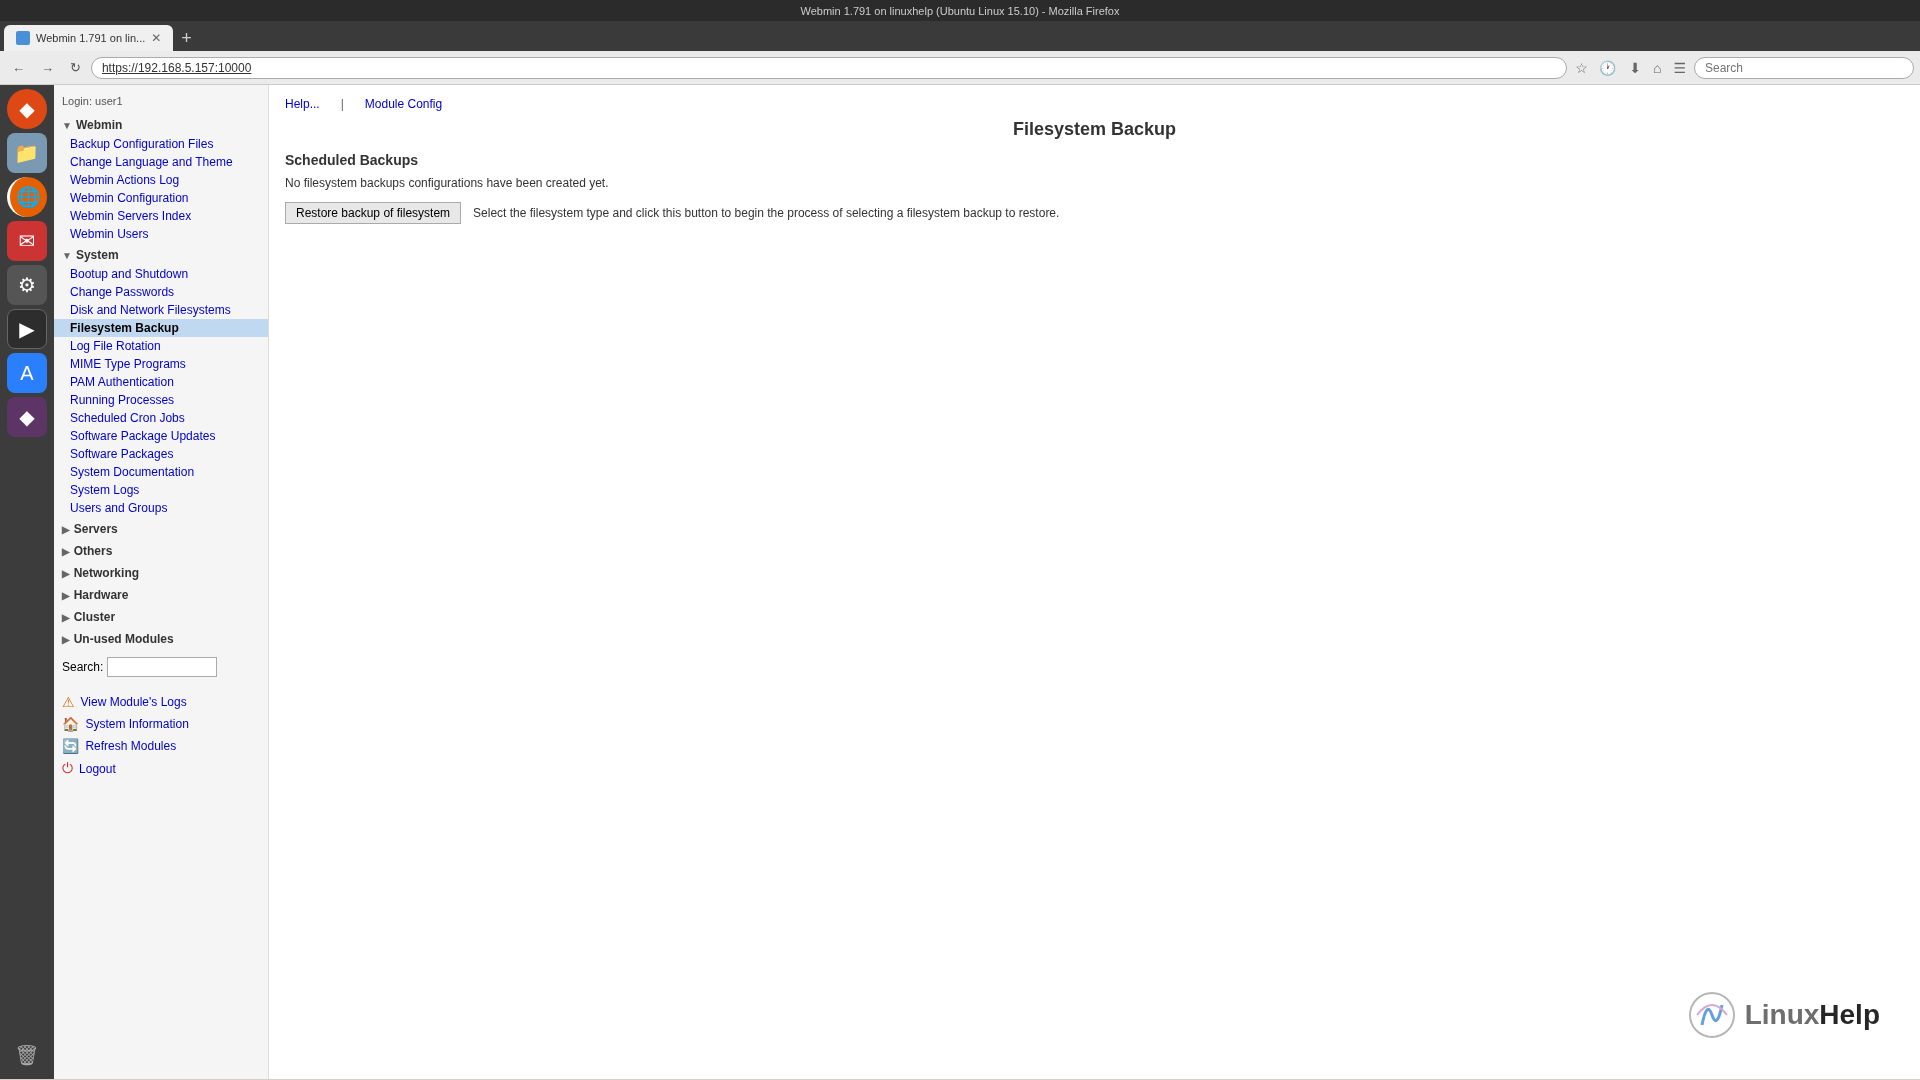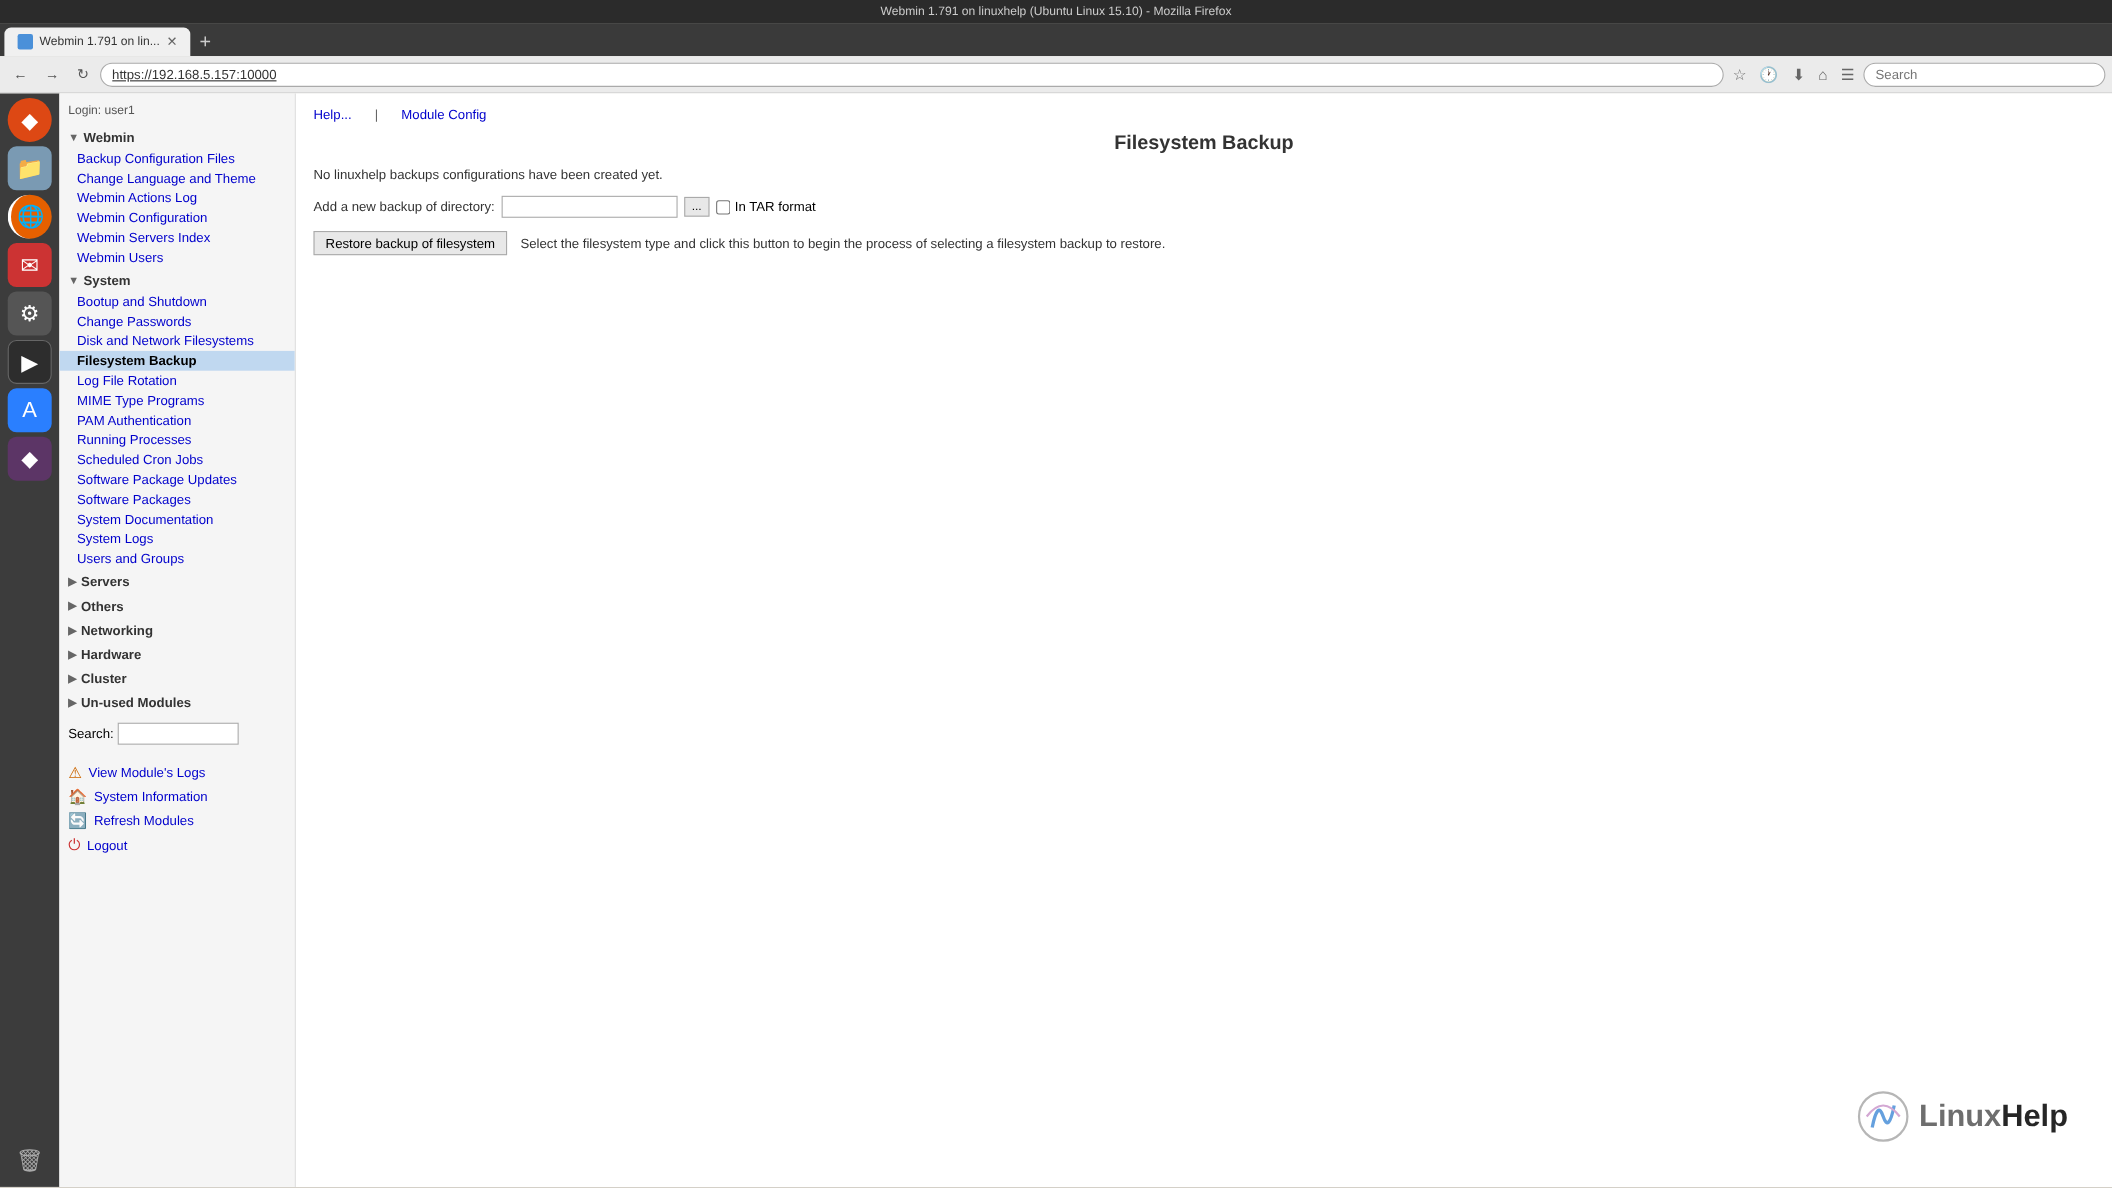--- a/index.html
+++ b/index.html
@@ -436,32 +436,24 @@
 
   <div class="content">
     <div class="content-top-links">
       <a>Help...</a>
       <span class="separator">|</span>
       <a>Module Config</a>
     </div>
 
     <div class="page-title">Filesystem Backup</div>
 
-
-    <div class="no-backups-msg">No linuxhelp backups configurations have been created yet.</div>
-
-    <div class="add-backup-row">
-      <span class="add-backup-label">Add a new backup of directory:</span>
-      <input class="add-backup-input" type="text" style="">
-      <button class="browse-btn">...</button>
-      <label class="tar-checkbox">
-        <input type="checkbox" style="">
-        <span>In TAR format</span>
-      </label>
-    </div>
+    <div class="section-title">Scheduled Backups</div>
+
+    <div class="no-backups-msg">No filesystem backups configurations have been created yet.</div>
+
 
     <div class="restore-row">
       <button class="restore-btn">Restore backup of filesystem</button>
       <span class="restore-hint">Select the filesystem type and click this button to begin the process of selecting a filesystem backup to restore.</span>
     </div>
   </div>
 </div>
 
 <div class="watermark">
   <svg class="watermark-logo" viewBox="0 0 50 50">

